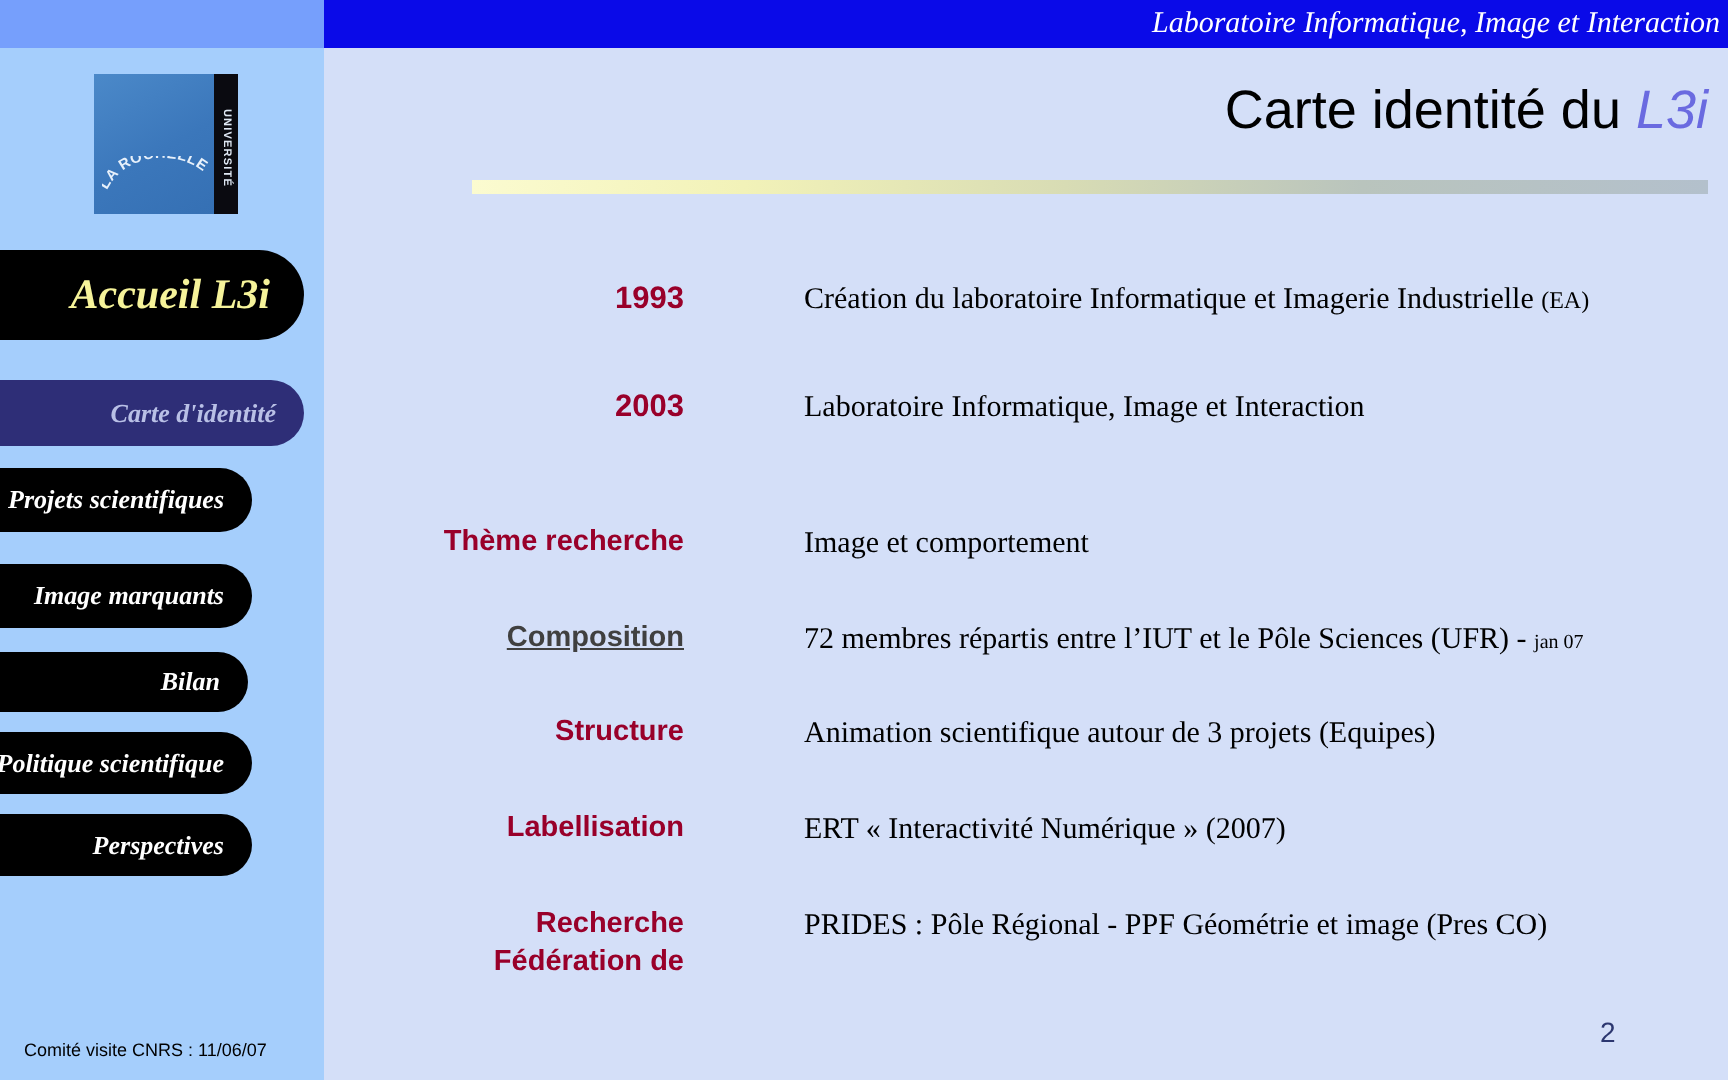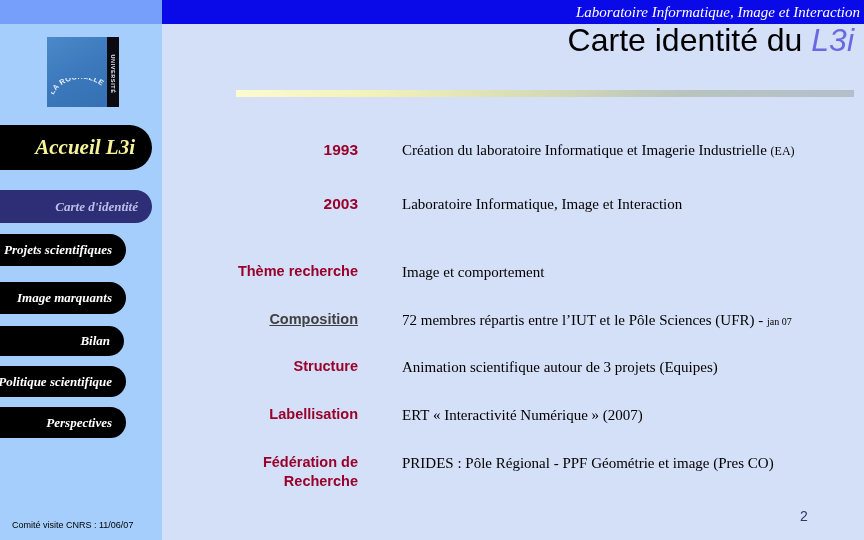--- a/index.html
+++ b/index.html
@@ -158,24 +158,24 @@
     font-family: "Liberation Serif", serif;
     font-style: italic;
     font-size: 15px;
     white-space: nowrap;
   }
 
   
   #title {
     position: absolute;
     left: 360px;
-    top: 22px;
+    top: 40px;
     width: 494px;
     text-align: right;
-    font-size: 32px;
+    font-size: 27px;
     color: #000000;
     white-space: nowrap;
   }
   #title-accent {
     color: #6a6ae0;
     font-style: italic;
     font-family: "Liberation Sans", sans-serif;
   }
 
   #title-rule {
@@ -194,21 +194,21 @@
     top: 140px;
     width: 702px;
   }
   .row {
     position: absolute;
     left: 0;
     width: 702px;
   }
   .row-label {
     position: absolute;
-    left: 16px;
+    left: 0;
     width: 180px;
     text-align: right;
     color: #99002a;
     font-family: "Liberation Sans", sans-serif;
     font-weight: bold;
     font-size: 14.5px;
     line-height: 19px;
   }
   .row-label.year {
     font-size: 15.5px;
@@ -335,22 +335,22 @@
       <div class="row-value">Animation scientifique autour de 3 projets (Equipes)</div>
     </div>
 
     <div class="row" id="r-label">
       <div class="row-label">Labellisation</div>
       <div class="row-value">ERT « Interactivité Numérique » (2007)</div>
     </div>
 
     <div class="row" id="r-fede">
       <div class="row-label">
+        <div>Recherche</div>
         <div>Fédération de</div>
-        <div>Recherche</div>
       </div>
       <div class="row-value">PRIDES : Pôle Régional - PPF Géométrie et image (Pres CO)</div>
     </div>
 
   </div>
 
   <div id="pagenum">2</div>
 
 </div>
 

